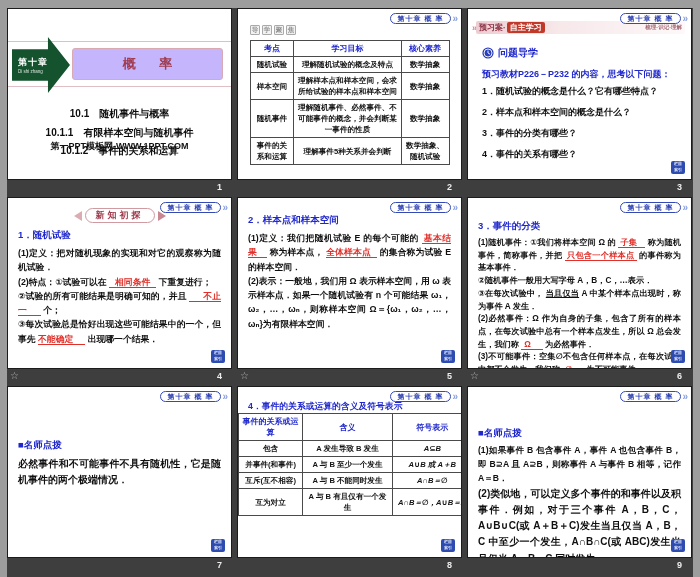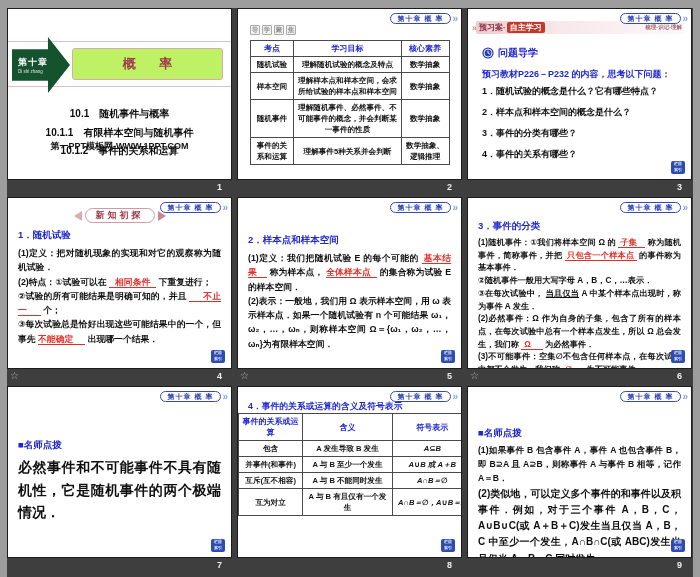--- a/index.html
+++ b/index.html
@@ -54,21 +54,21 @@
     position:absolute; left:4px; top:-5px; width:58px; height:56px;
     background:#14532d;
     clip-path:polygon(0 22%, 62% 22%, 62% 0, 100% 50%, 62% 100%, 62% 78%, 0 78%);
     color:#fff; display:flex; flex-direction:column; justify-content:center;
     padding-left:6px;
   }
   .s1-arrow .t1 { font-size:9px; font-weight:bold; letter-spacing:1px; }
   .s1-arrow .t2 { font-size:4.5px; opacity:.85; }
   .s1-titlebox {
     position:absolute; left:64px; right:8px; top:6px; bottom:6px;
-    border:1px solid #d9aab2; border-radius:3px; background:#bef264;
+    border:1px solid #d9aab2; border-radius:3px; background:#c4b5fd;
     display:flex; align-items:center; justify-content:center;
   }
   .s1-title { color:#a03a4d; font-weight:bold; font-size:13px; letter-spacing:10px; text-indent:10px; }
   .s1-lines { margin-top:18px; text-align:center; color:#0d0d0d; font-weight:bold; font-size:10px; line-height:1.85; }
   .s1-footer { position:absolute; bottom:26px; width:100%; text-align:center; color:#111; font-weight:bold; font-size:9px; }
 
   
   .s2-badges { display:flex; gap:2px; margin:16px 0 5px 12px; }
   .s2-badges i {
     font-style:normal; width:10px; height:10px; border:1px solid #aaa; color:#909090;
@@ -170,21 +170,21 @@
             <td>数学抽象</td>
           </tr>
           <tr>
             <td>随机事件</td>
             <td>理解随机事件、必然事件、不可能事件的概念，并会判断某一事件的性质</td>
             <td>数学抽象</td>
           </tr>
           <tr>
             <td>事件的关系和运算</td>
             <td>理解事件5种关系并会判断</td>
-            <td>数学抽象、逻辑推理</td>
+            <td>数学抽象、随机试验</td>
           </tr>
         </tbody>
           </table>
       </div>
     </div>
 
     <div class="cell">
       <div class="slide">
         <div class="chap">
           <span class="chap-box">第十章 概 率</span>
@@ -270,21 +270,21 @@
         </div>
       </div>
     </div>
 
     <div class="cell">
       <div class="slide">
         <div class="chap">
           <span class="chap-box">第十章 概 率</span>
           <span class="chap-chev">»</span>
         </div>
-        <div class="pad" style="margin-top:36px;">
+        <div class="pad" style="margin-top:16px;">
           <div class="blueh">2．样本点和样本空间</div>
           <div class="para mt4">
             <span>(1)定义：我们把随机试验 E 的每个可能的</span>
             <span class="ru" style="padding:0 10px 0 2px;">基本结果</span>
             <span>称为样本点，</span>
             <span class="ru" style="padding:0 6px 0 0;">全体样本点</span>
             <span>的集合称为试验 E 的样本空间．</span>
           </div>
           <div class="para">
             <span>(2)表示：一般地，我们用 Ω 表示样本空间，用 ω 表示样本点．如果一个随机试验有 n 个可能结果 ω₁，ω₂，…，ωₙ，则称样本空间 Ω＝{ω₁，ω₂，…，ωₙ}为有限样本空间．</span>
@@ -356,21 +356,21 @@
   <div class="row">
 
     <div class="cell">
       <div class="slide">
         <div class="chap">
           <span class="chap-box">第十章 概 率</span>
           <span class="chap-chev">»</span>
         </div>
         <div class="pad" style="margin-top:52px;">
           <div class="sqh">■名师点拨</div>
-          <div class="para mt4" style="font-size:14px;">
+          <div class="para mt4" style="font-size:10px;">
             <span>必然事件和不可能事件不具有随机性，它是随机事件的两个极端情况．</span>
           </div>
         </div>
         <div class="navb">
           <span>栏目</span>
           <span>索引</span>
         </div>
       </div>
     </div>
 

